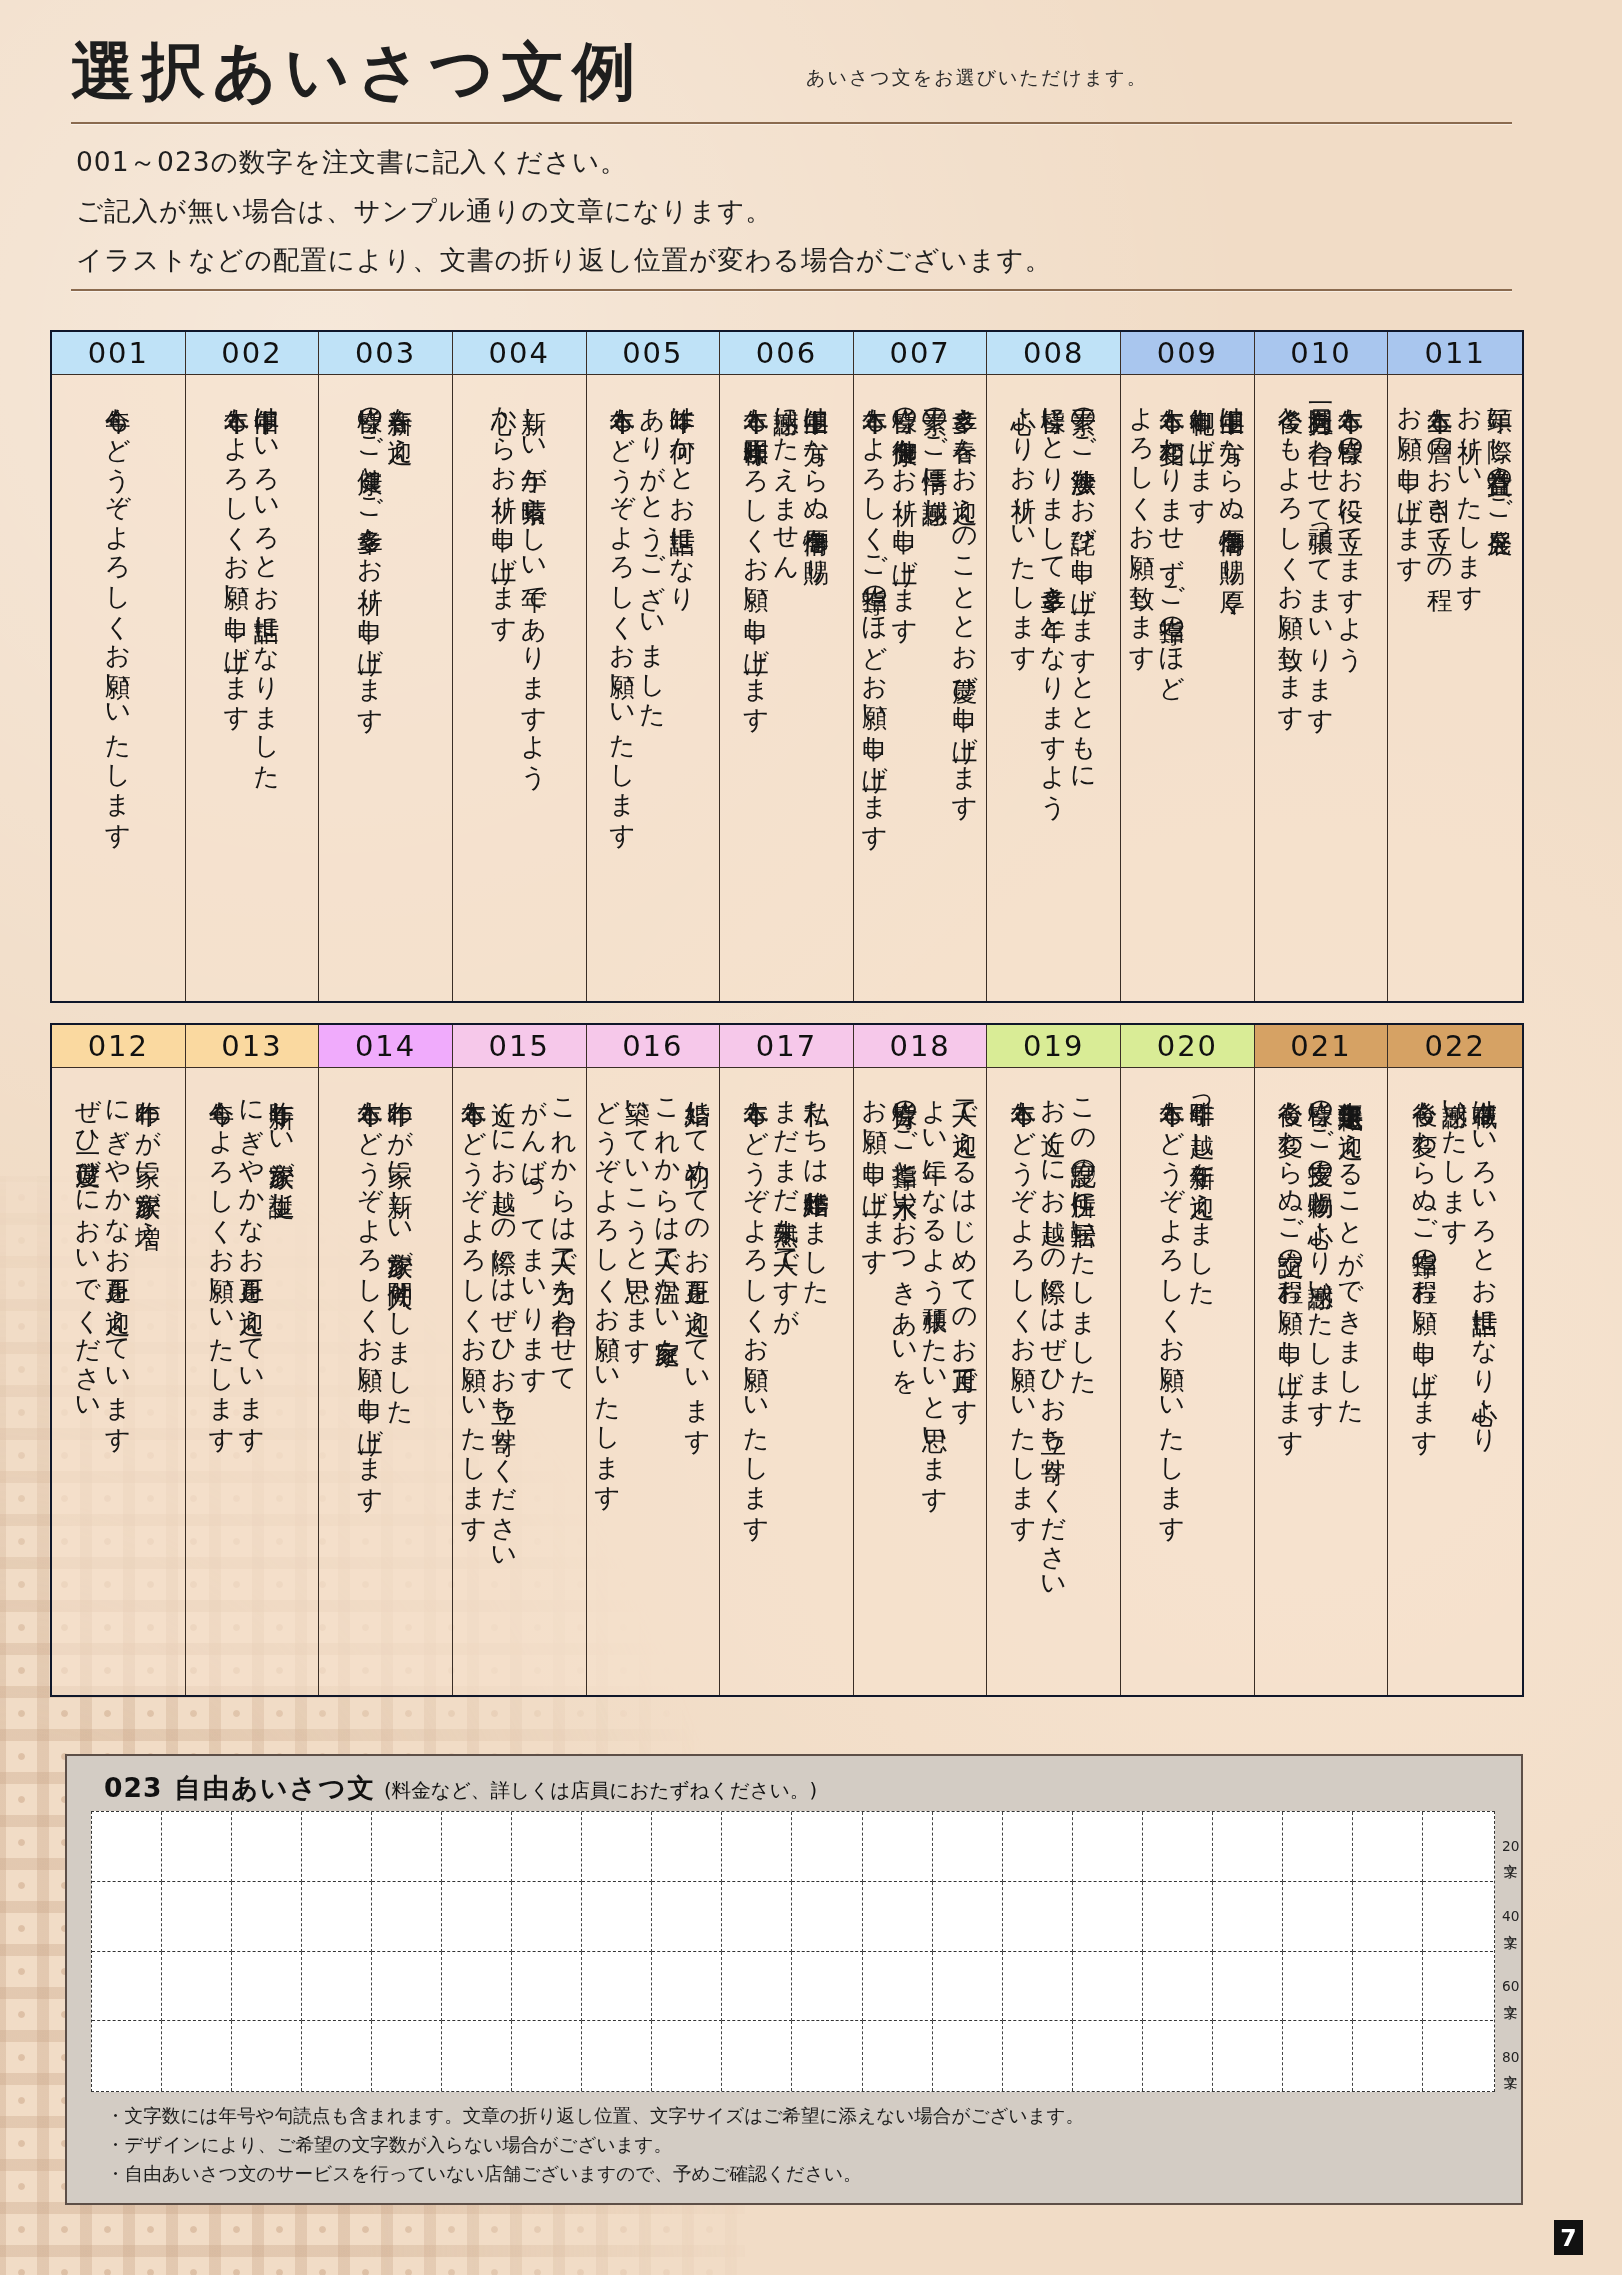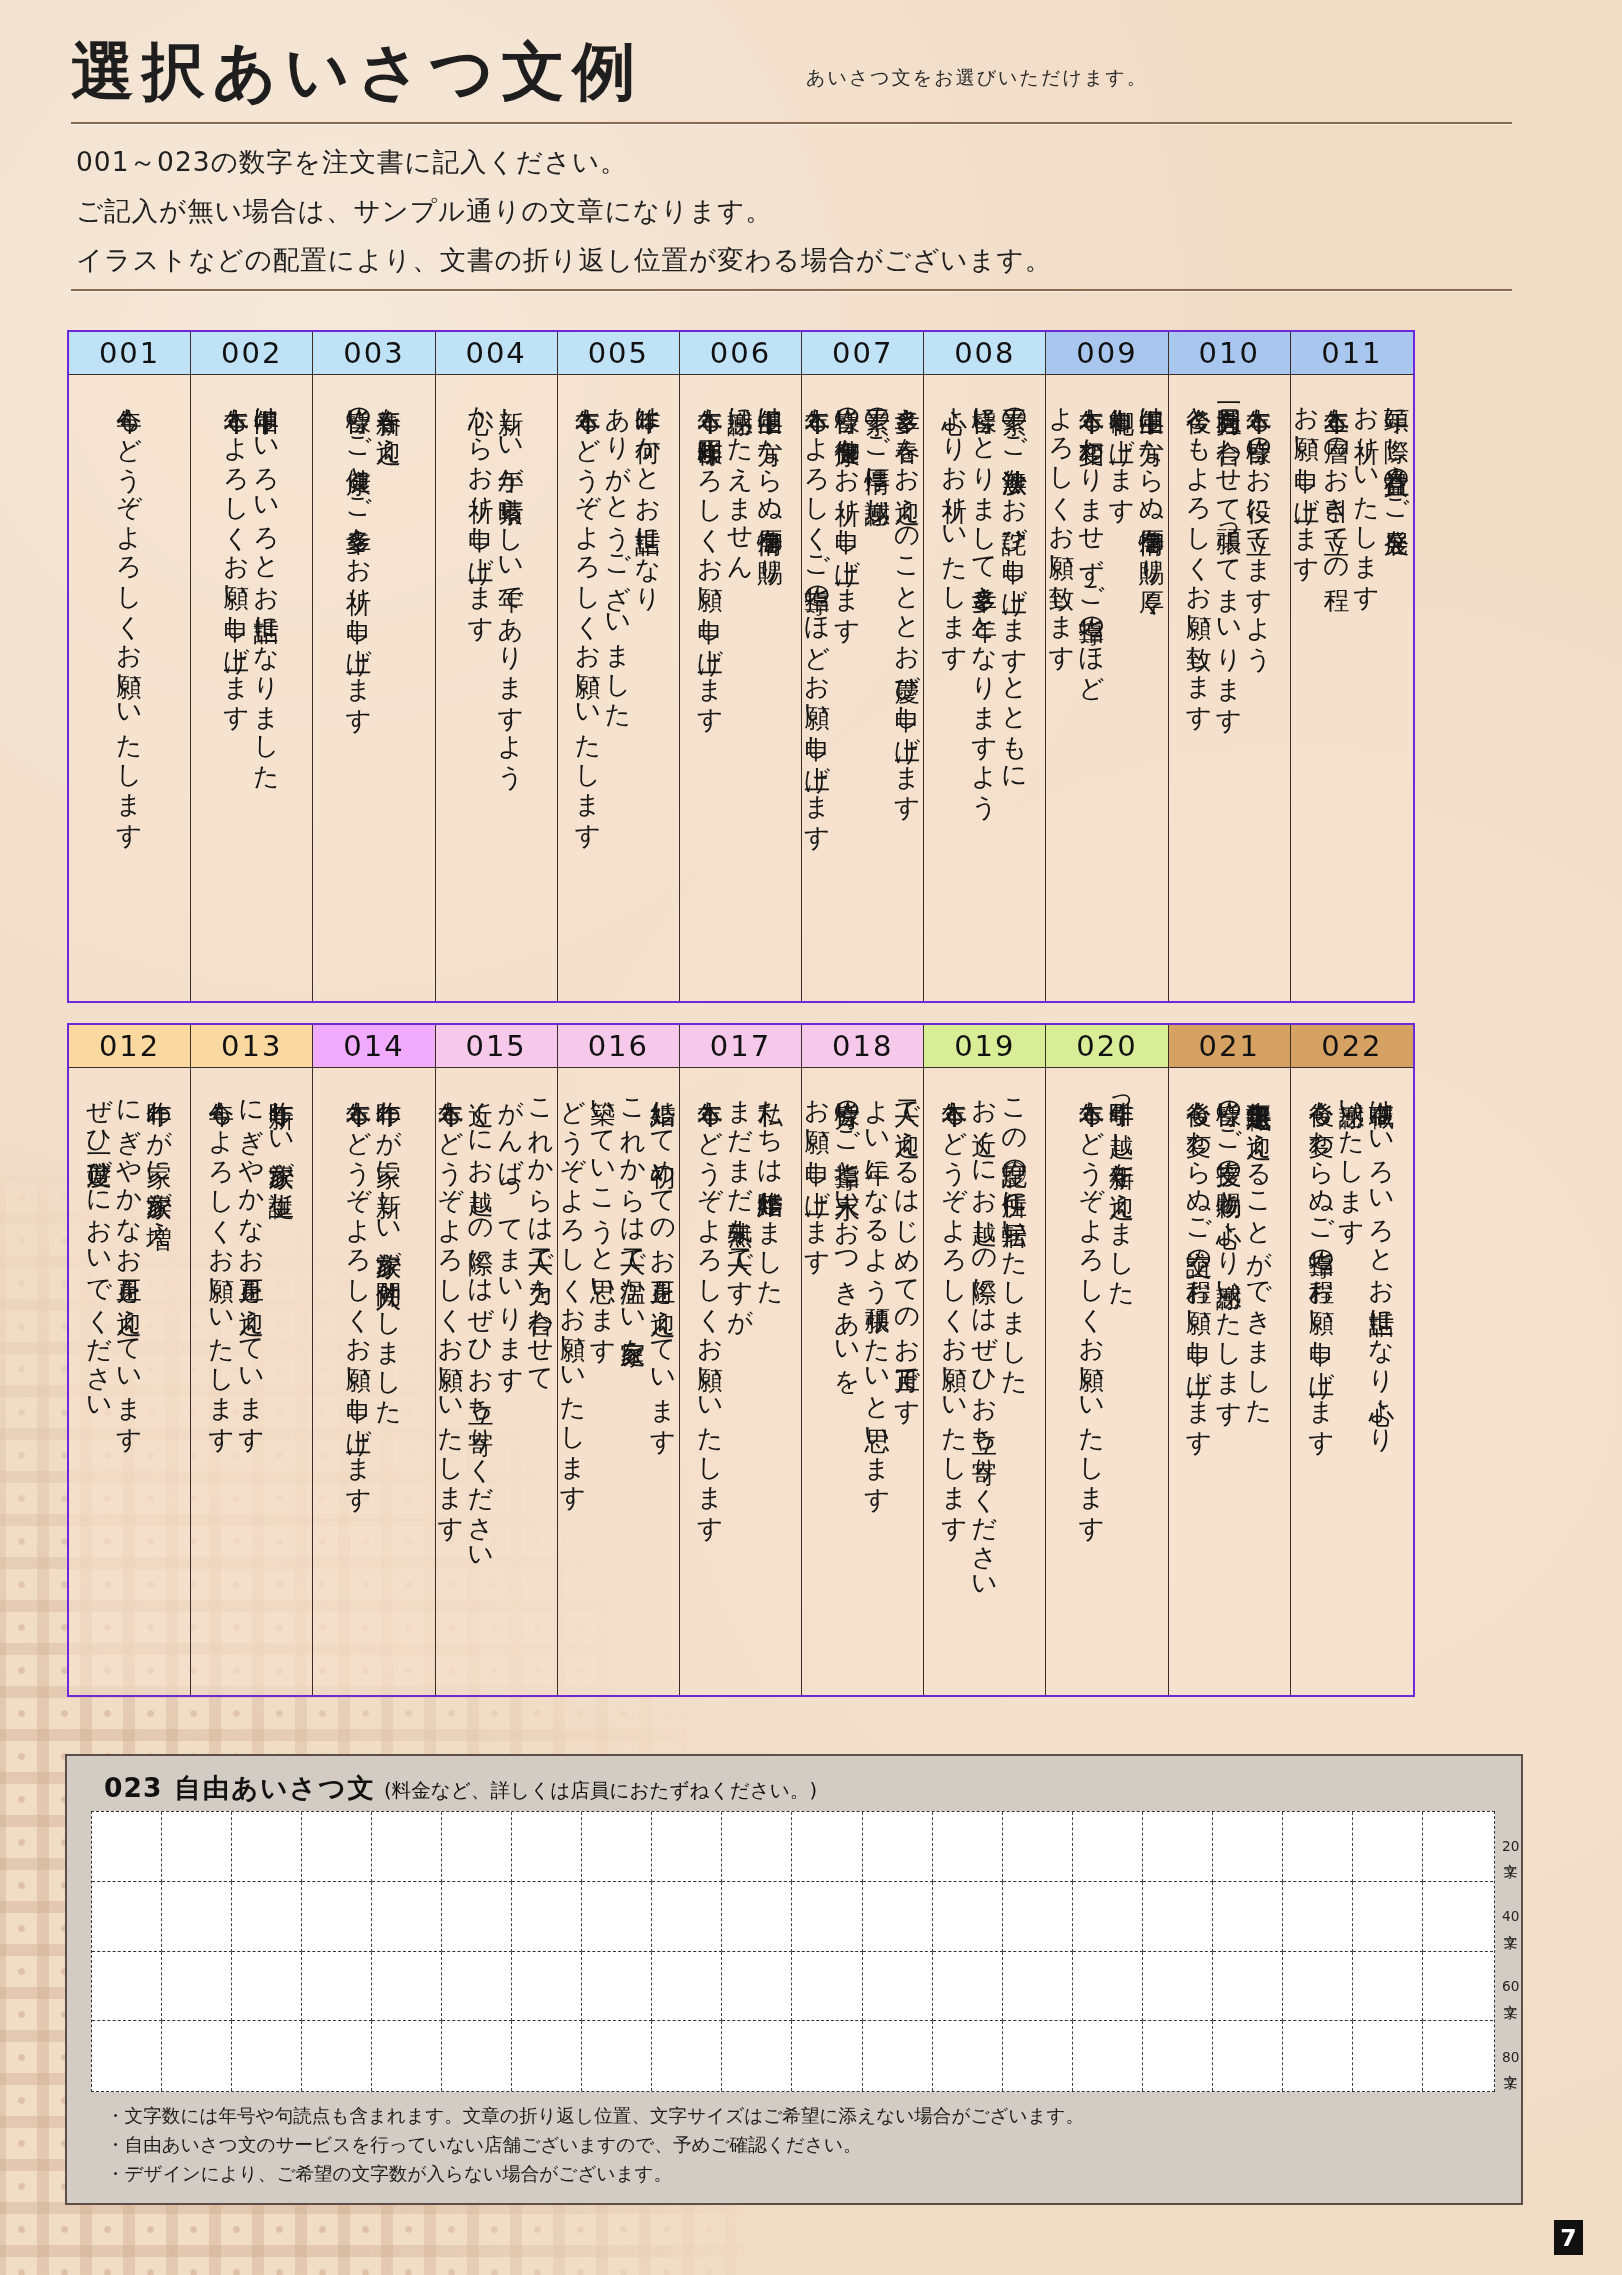--- a/index.html
+++ b/index.html
@@ -51,24 +51,24 @@
   }
   .intro {
     position: absolute; left: 76px; top: 137px;
     font-size: 26.5px; line-height: 49px; letter-spacing: 1px;
     color: #1f1f1f;
   }
   .intro div { white-space: nowrap; }
 
   
   .sample-table {
-    position: absolute; left: 67px; width: 1348px;
+    position: absolute; left: 50px; width: 1474px;
     display: grid;
     grid-template-columns: repeat(11, 1fr);
-    border: 2px solid #6d28d9;
+    border: 2px solid #0f172a;
     background: rgba(245,225,205,0.55);
   }
   .sample-col {
     border-right: 1.5px solid #3a2e26;
     display: flex; flex-direction: column;
   }
   .sample-col:last-child { border-right: none; }
   .col-head {
     height: 43px;
     border-bottom: 1.5px solid #3a2e26;
@@ -485,19 +485,19 @@
         <span>60</span>
         <span style="writing-mode:vertical-rl;text-orientation:upright">文字</span>
       </div>
     <div class="row-label">
         <span>80</span>
         <span style="writing-mode:vertical-rl;text-orientation:upright">文字</span>
       </div>
   </div>
   <div class="free-notes">
     <div>・文字数には年号や句読点も含まれます。文章の折り返し位置、文字サイズはご希望に添えない場合がございます。</div>
+    <div>・デザインにより、ご希望の文字数が入らない場合がございます。</div>
     <div>・自由あいさつ文のサービスを行っていない店舗ございますので、予めご確認ください。</div>
-    <div>・デザインにより、ご希望の文字数が入らない場合がございます。</div>
   </div>
 </div>
 
 <div class="page-number">7</div>
 
 
 </body></html>

